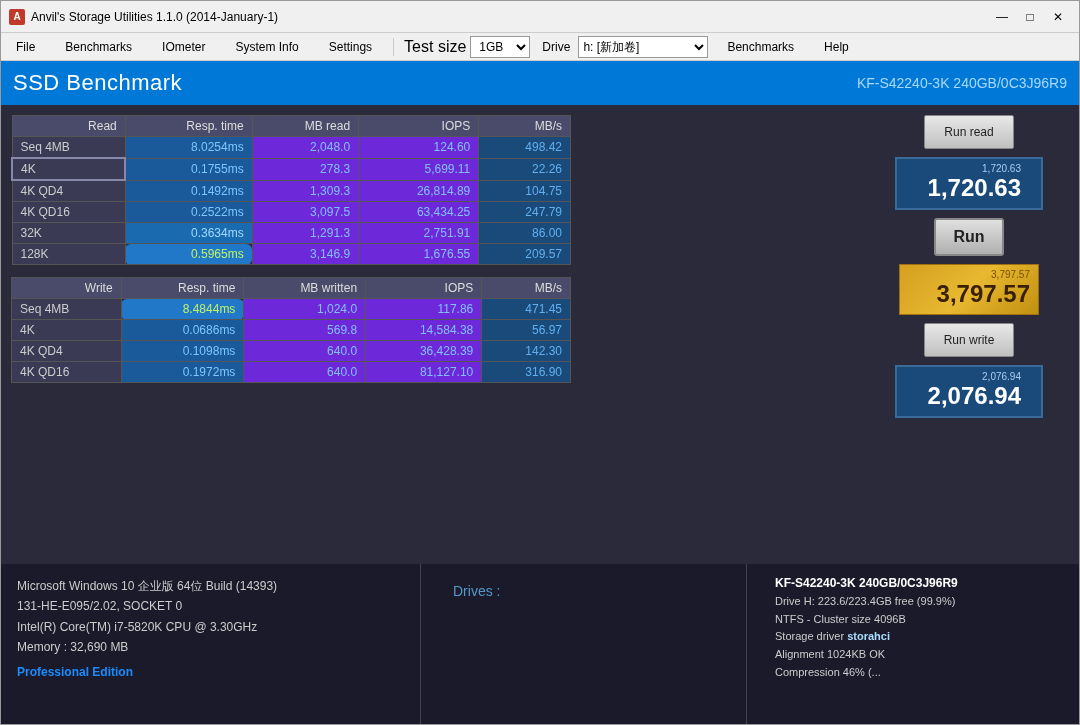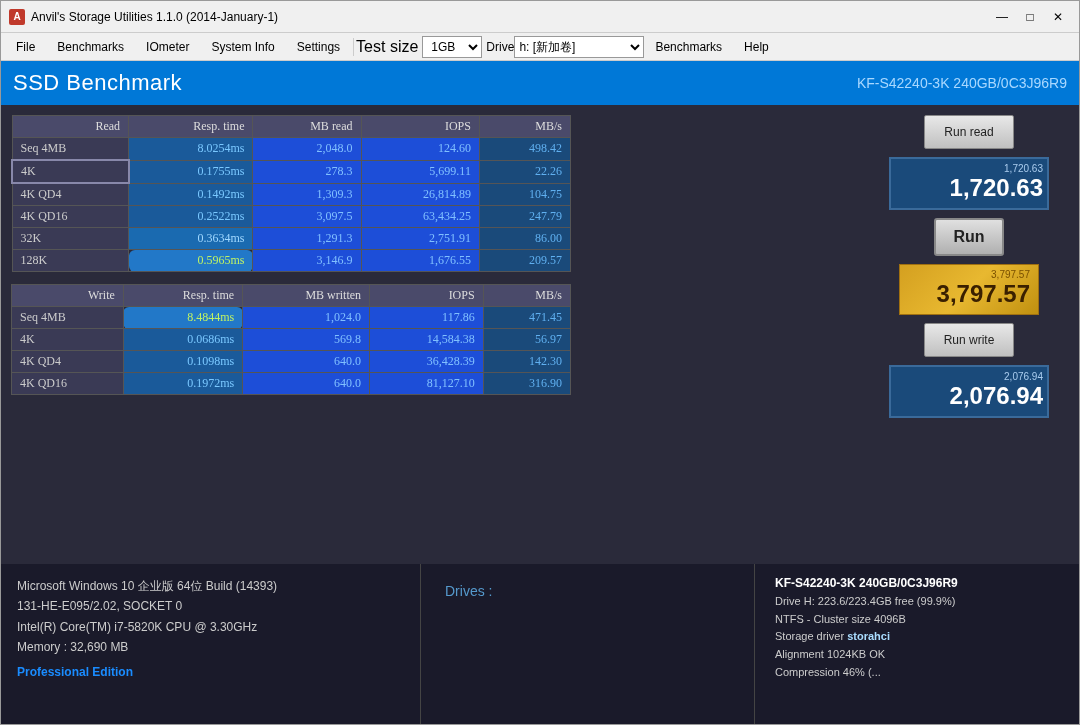--- a/index.html
+++ b/index.html
@@ -41,21 +41,21 @@
     }
 
     
     .menu-bar {
       background: #f0f0f0;
       height: 28px;
       display: flex;
       align-items: center;
       padding: 0 4px;
       border-bottom: 1px solid #ccc;
-      gap: 0;
+      gap: 8px;
     }
     .menu-item {
       padding: 3px 10px;
       cursor: pointer;
       font-size: 12px;
       border: 1px solid transparent;
     }
     .menu-separator { width: 1px; height: 18px; background: #ccc; margin: 0 2px; }
 
     .test-size-group { display: flex; align-items: center; gap: 4px; }
@@ -111,57 +111,56 @@
       flex: 1;
       display: flex;
       flex-direction: column;
       gap: 6px;
     }
 
     .bench-table {
       border-collapse: collapse;
       width: 100%;
       max-width: 560px;
-      font-family: Liberation Serif, serif;
     }
     .bench-table th, .bench-table td {
       border: 1px solid #555;
       text-align: right;
       padding: 3px 8px;
       font-size: 12px;
       font-weight: normal;
     }
     .bench-table th {
       background: #4a4a6a;
       color: #ddd;
     }
     .bench-table td:first-child {
       background: #3a3a55;
       color: #ccc;
       text-align: left;
     }
     .cell-blue-dark { background: #1a5a9a; color: #7ac8ff; font-weight: bold; }
     .cell-blue-mid { background: #1a6ab0; color: #a0d8ff; font-weight: bold; }
     .cell-blue-light { background: #2278c8; color: #bef264; font-weight: bold; border-radius: 6px; }
-    .cell-num { background: #1d4ed8; color: #80c0ff; font-weight: bold; }
+    .cell-num { background: #6d28d9; color: #80c0ff; font-weight: bold; }
     .cell-mb { background: #1a4a7a; color: #60b0f0; font-weight: bold; }
     .row-highlighted td:first-child { border: 2px solid #8888aa; }
 
     
     .controls-section {
       display: flex;
       flex-direction: column;
       align-items: center;
       gap: 8px;
       width: 200px;
     }
 
     .score-box {
-      width: 160px;
-      padding: 4px 4px 6px;
+      width: 148px;
+      padding: 4px 20px 6px;
       border: 2px solid #3a6a9a;
       background: #1a4a7a;
     }
     .score-box-label {
       font-size: 10px;
       color: #aaccee;
       text-align: right;
     }
     .score-box-value {
       font-size: 24px;
@@ -201,21 +200,21 @@
       font-size: 12px;
       cursor: pointer;
       color: #222;
     }
 
     
     .footer {
       background: #1a1a2a;
       height: 160px;
       display: flex;
-      gap: 4px;
+      gap: 12px;
     }
     .footer-left {
       width: 420px;
       padding: 12px 16px;
       border-right: 1px solid #444;
       color: #ccc;
       font-size: 12px;
       line-height: 1.7;
     }
     .footer-left .pro-edition {

